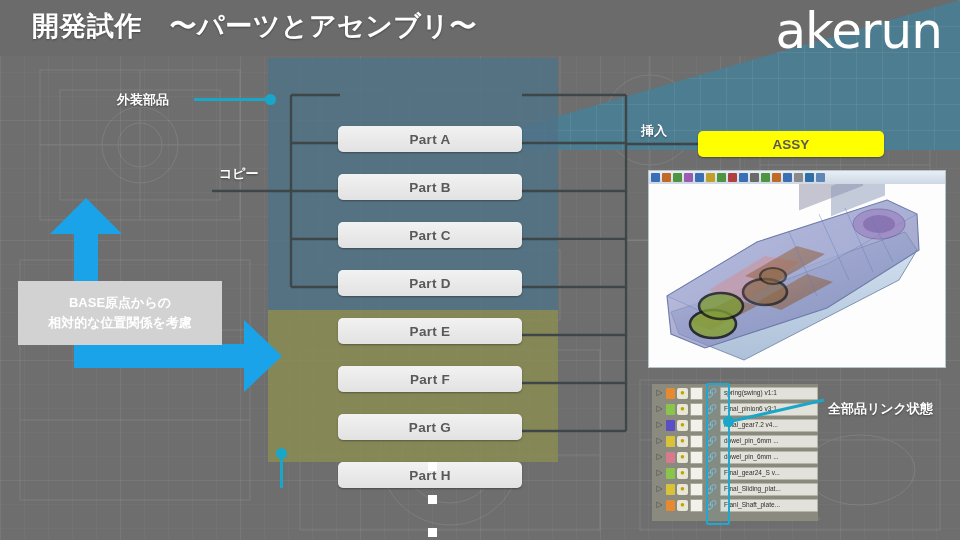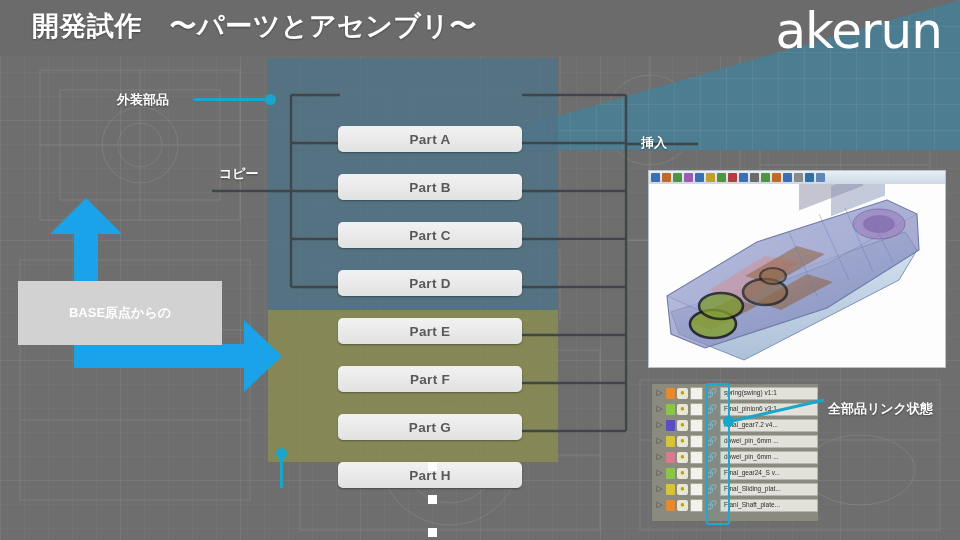--- a/index.html
+++ b/index.html
@@ -250,27 +250,29 @@
   <div class="part" style="top:82px">Part A</div>
   <div class="part" style="top:130px">Part B</div>
   <div class="part" style="top:178px">Part C</div>
   <div class="part" style="top:226px">Part D</div>
   <div class="part" style="top:274px">Part E</div>
   <div class="part" style="top:322px">Part F</div>
   <div class="part" style="top:370px">Part G</div>
   <div class="part" style="top:418px">Part H</div>
 
   <div class="plain-label" style="left:219px;top:165px">コピー</div>
-  <div class="plain-label" style="left:641px;top:134px">挿入</div>
+  <div class="plain-label" style="left:641px;top:122px">挿入</div>
+  <div id="assy">ASSY</div>
 
   <svg id="elbow-arrow" viewBox="0 0 280 212">
     <path d="M62 212 L62 38 L38 38 L74 2 L110 38 L86 38 L86 148 L232 148 L232 124 L270 160 L232 196 L232 172 L62 172 Z" fill="#1aa3e8"></path>
   </svg>
   <div id="note-origin">
     <span>BASE原点からの</span>
+    <span>相対的な位置関係を考慮</span>
   </div>
 
   <div class="cy-line" style="left:194px;top:98px;width:76px;height:3px"></div>
   <div class="cy-dot" style="left:265px;top:94px"></div>
   <div class="callout-label" style="left:117px;top:91px">外装部品</div>
 
   <div class="cy-line" style="left:280px;top:452px;width:3px;height:36px"></div>
   <div class="cy-dot" style="left:276px;top:448px"></div>
 
   <div class="bullet-sq" style="left:428px;top:462px"></div>

